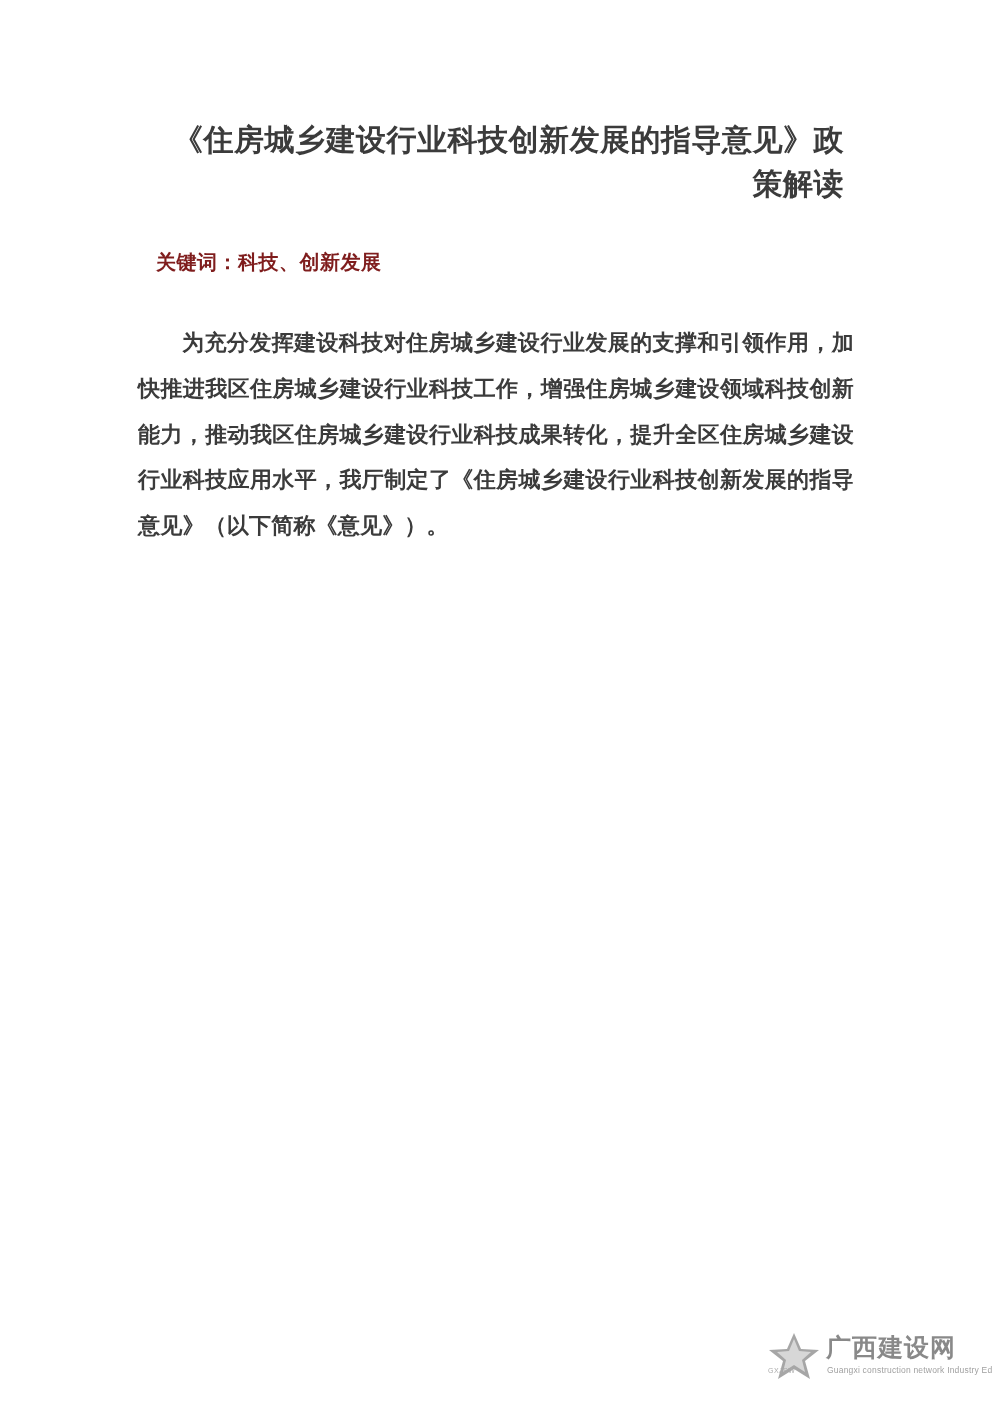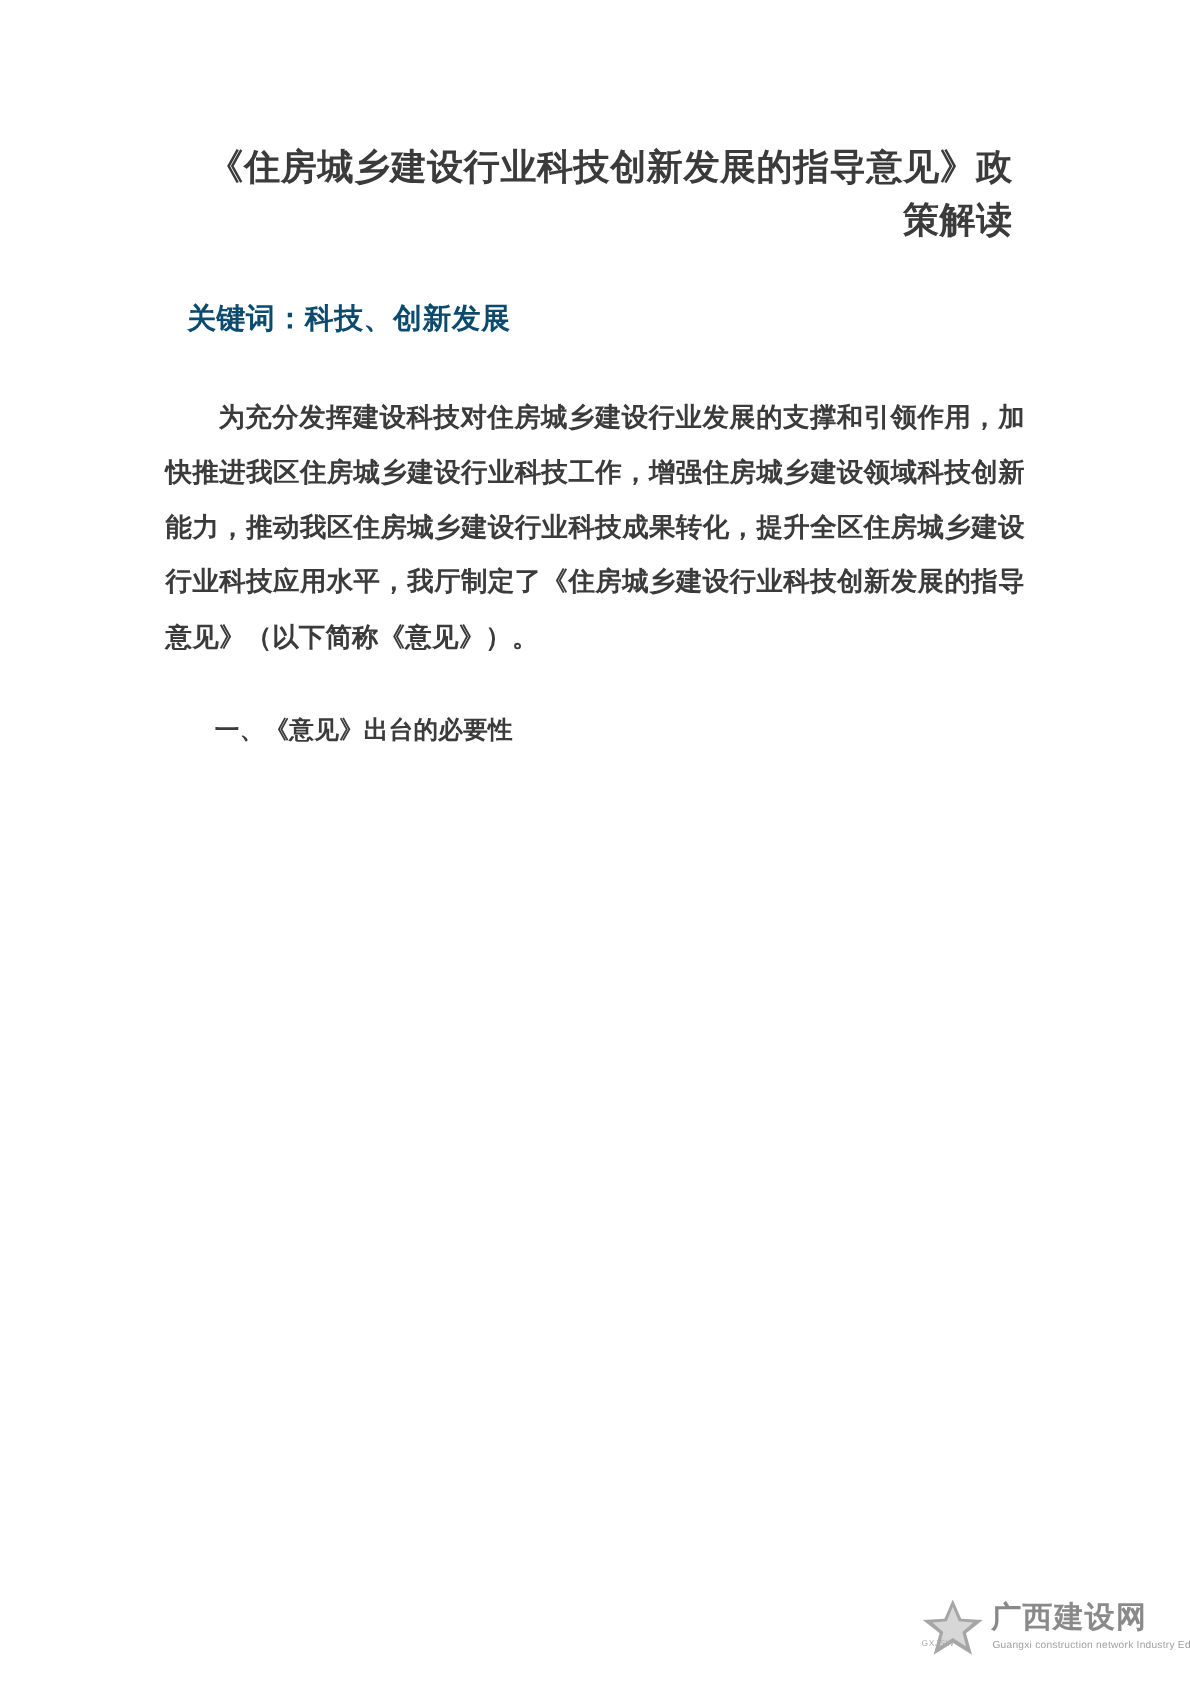--- a/index.html
+++ b/index.html
@@ -32,23 +32,23 @@
     font-size: 30px;
     font-weight: bold;
     line-height: 1.45;
     text-align: right;
     color: #3b3b3b;
     letter-spacing: 0.5px;
     margin: 0 0 44px 0;
     padding: 0 10px;
   }
   .keywords {
-    font-size: 24px;
+    font-size: 20px;
     font-weight: bold;
-    color: #0c4a6e;
+    color: #7f1d1d;
     margin: 0 0 44px 0;
     padding-left: 18px;
     letter-spacing: 0.5px;
   }
   p.body-para {
     font-size: 22px;
     font-weight: bold;
     line-height: 2.08;
     color: #3b3b3b;
     margin: 0 0 34px 0;
@@ -116,21 +116,20 @@
 <div class="page">
 
   <div class="content">
 
     <h1 class="doc-title">《住房城乡建设行业科技创新发展的指导意见》政策解读</h1>
 
     <div class="keywords">关键词：科技、创新发展</div>
 
     <p class="body-para">为充分发挥建设科技对住房城乡建设行业发展的支撑和引领作用，加快推进我区住房城乡建设行业科技工作，增强住房城乡建设领域科技创新能力，推动我区住房城乡建设行业科技成果转化，提升全区住房城乡建设行业科技应用水平，我厅制定了《住房城乡建设行业科技创新发展的指导意见》（以下简称《意见》）。</p>
 
-    <h2 class="section-heading">一、《意见》出台的必要性</h2>
 
 
   </div>
 
   <div class="watermark">
     <svg class="wm-star" viewBox="0 0 56 52" aria-hidden="true">
       <path d="M28 2 L35 18 L53 19 L39 30 L44 48 L28 38 L12 48 L17 30 L3 19 L21 18 Z" fill="#6f6f6f" opacity="0.85"></path>
       <path d="M28 8 L33 20 L45 21 L36 29 L39 41 L28 34 L17 41 L20 29 L11 21 L23 20 Z" fill="#ffffff" opacity="0.55"></path>
     </svg>
     <div class="wm-sub-left">GXJSW</div>

